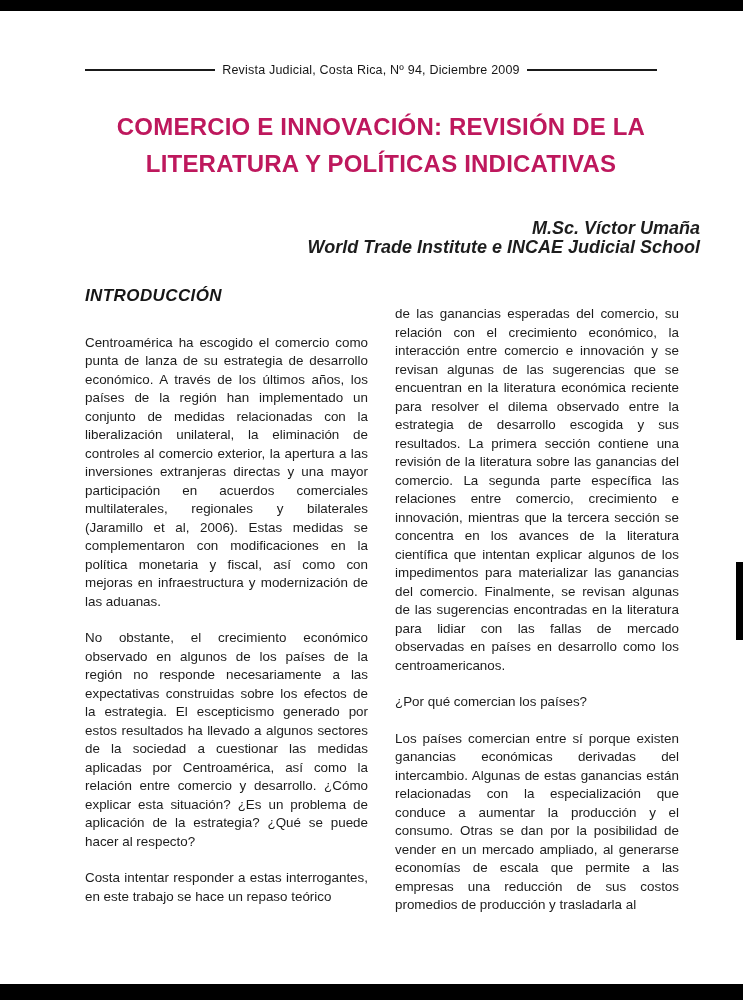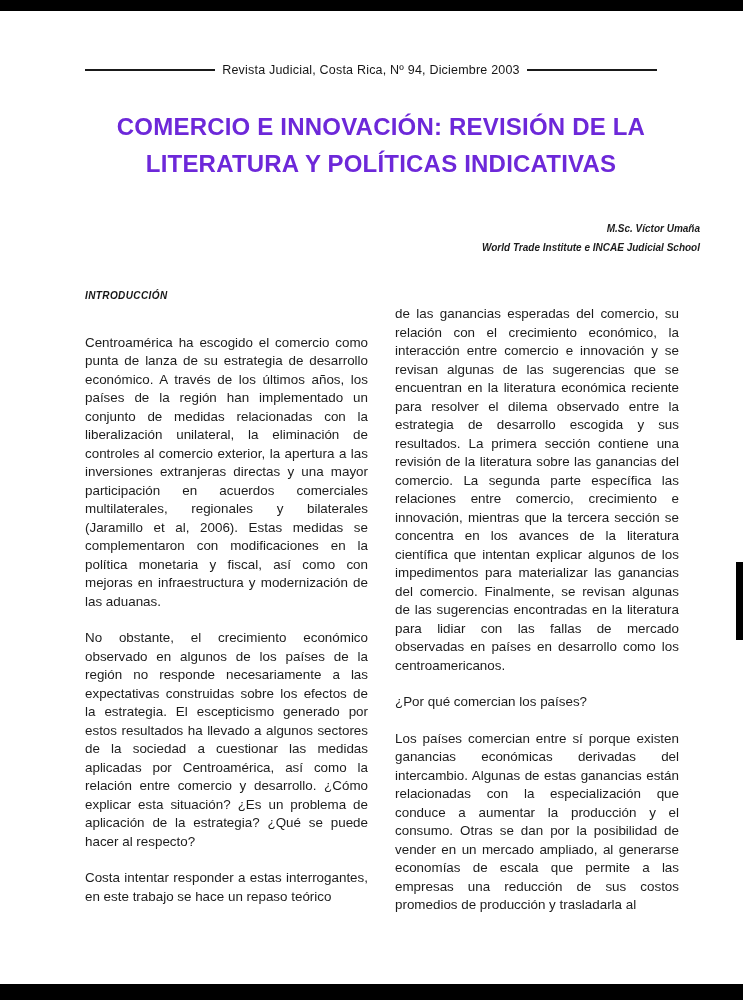--- a/index.html
+++ b/index.html
@@ -64,29 +64,29 @@
   .article-title {
     position: absolute;
     top: 108px; left: 96px;
     width: 570px;
     margin: 0;
     text-align: center;
     font-size: 24px;
     line-height: 37px;
     font-weight: bold;
     letter-spacing: 0.2px;
-    color: #6d28d9;
+    color: #be185d;
   }
 
   
   .byline {
     position: absolute;
     top: 219px; right: 43px;
     text-align: right;
-    font-size: 10px;
+    font-size: 18px;
     line-height: 19px;
     font-weight: bold;
     font-style: italic;
     color: #1d1d1d;
   }
 
   
   .col {
     position: absolute;
     top: 287px;
@@ -96,42 +96,42 @@
     color: #1c1c1c;
   }
   .col-left  { left: 85px;  width: 283px; }
   .col-right { left: 395px; width: 284px; margin-top: 18px; }
 
   .col p { margin: 0 0 18px 0; }
   .col p:last-child { margin-bottom: 0; }
 
   .section-heading {
     margin: 0 0 28px 0;
-    font-size: 10px;
+    font-size: 17px;
     font-weight: bold;
     font-style: italic;
     letter-spacing: 0.4px;
     color: #161616;
   }
 
   .subheading {
     text-align: left;
     margin: 0 0 18px 0;
   }
 </style>
 </head>
 <body>
 
 <div class="page">
 
   <div class="scan-bar-top"></div>
 
   <div class="journal-header">
     <span class="rule"></span>
-    <span class="header-text">Revista Judicial, Costa Rica, Nº 94, Diciembre 2003</span>
+    <span class="header-text">Revista Judicial, Costa Rica, Nº 94, Diciembre 2009</span>
     <span class="rule"></span>
   </div>
 
   <h1 class="article-title">COMERCIO E INNOVACIÓN: REVISIÓN DE LA LITERATURA Y POLÍTICAS INDICATIVAS</h1>
 
   <div class="byline">
     <div>M.Sc. Víctor Umaña</div>
     <div>World Trade Institute e INCAE Judicial School</div>
   </div>
 

